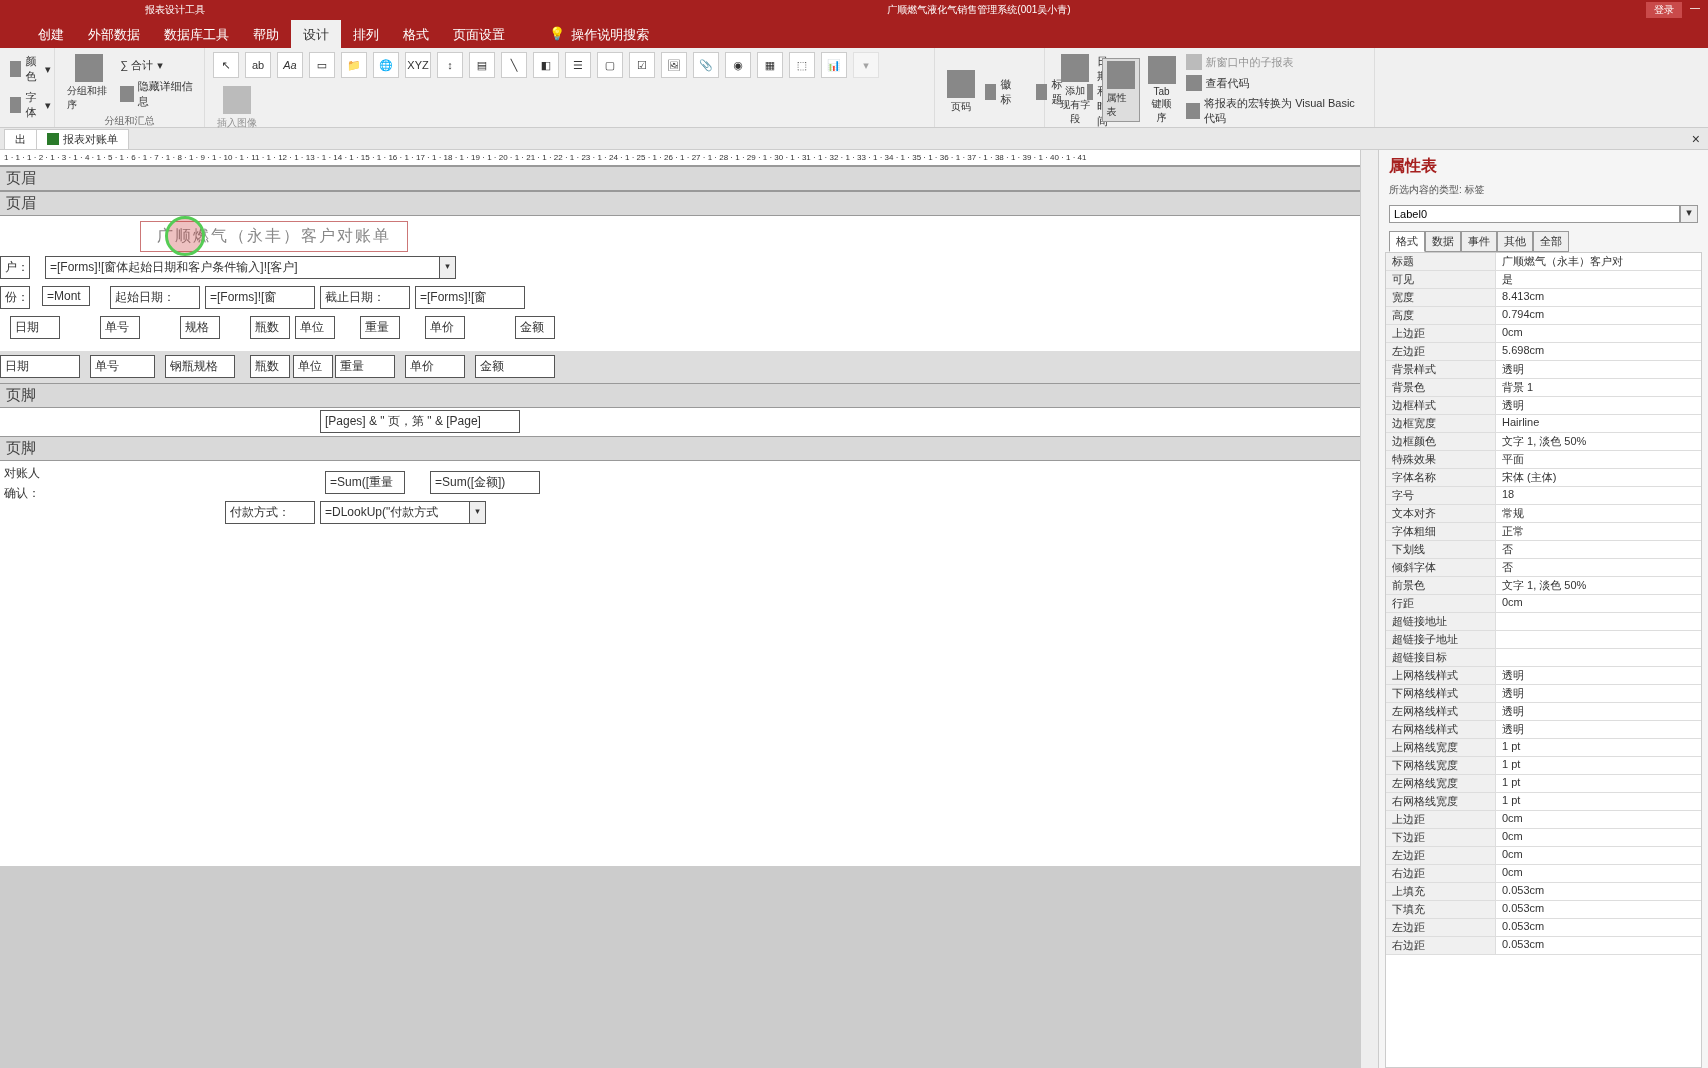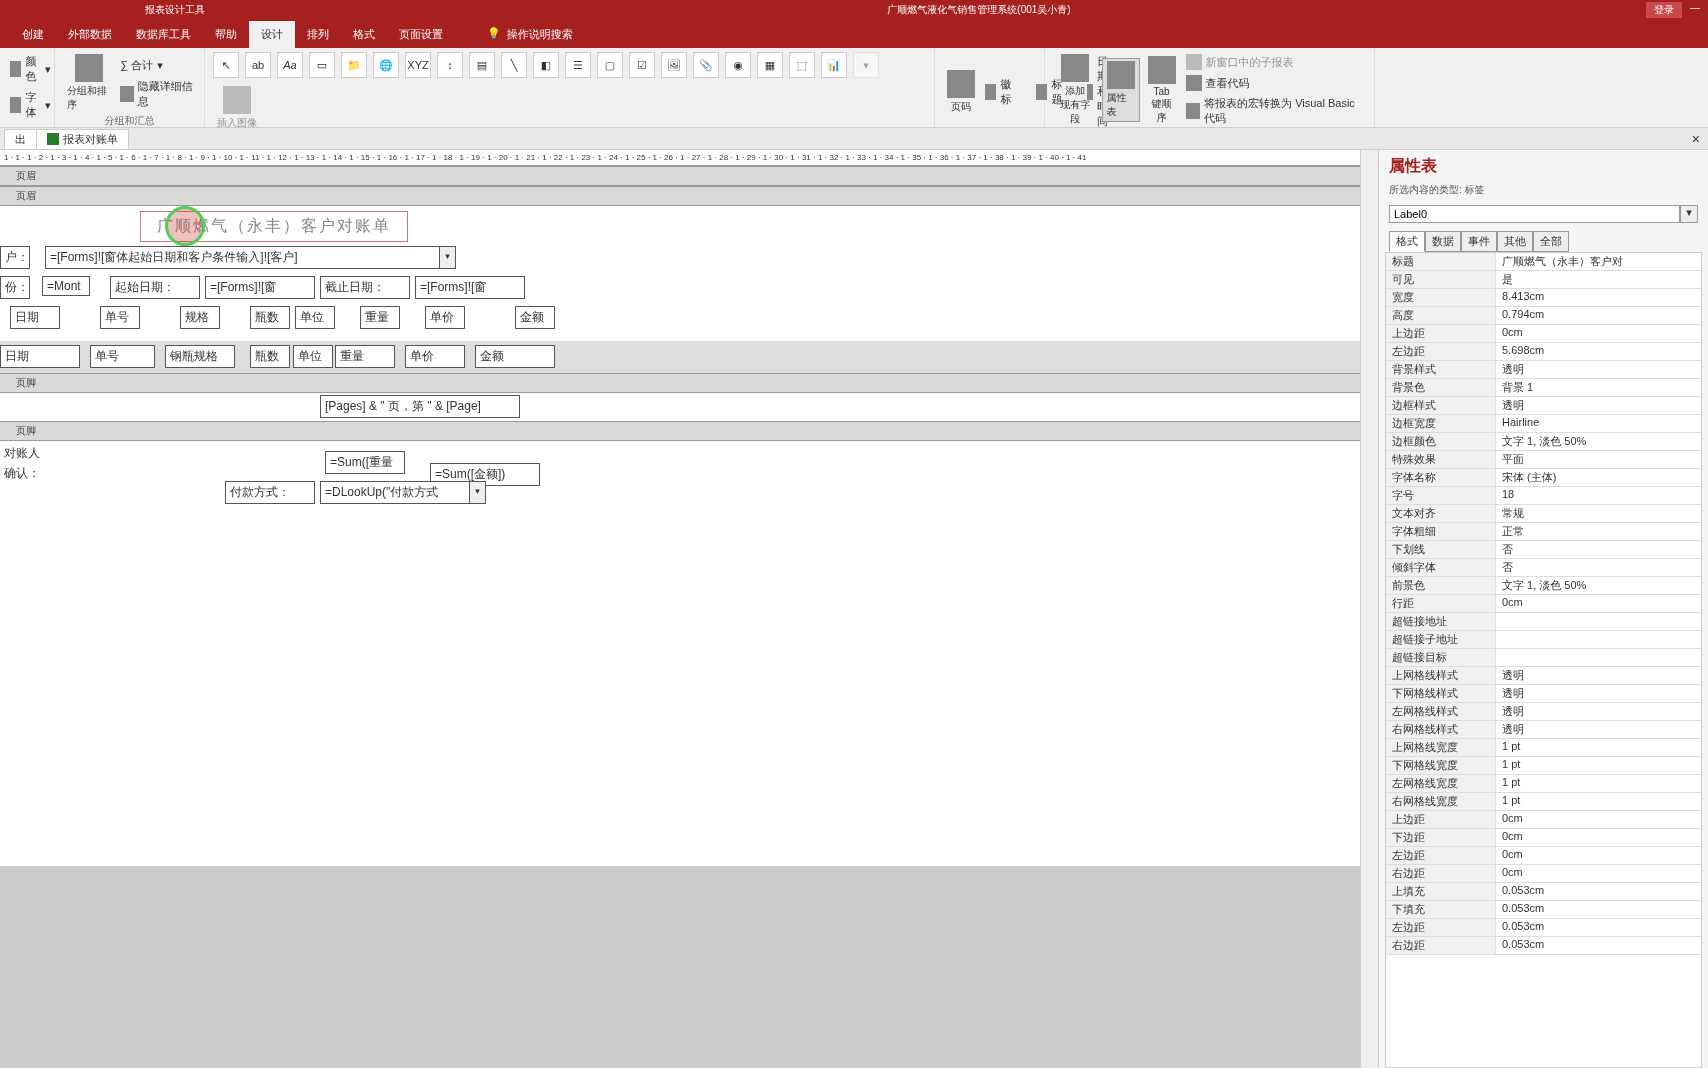--- a/index.html
+++ b/index.html
@@ -2,21 +2,21 @@
 <html><head>
 <meta charset="utf-8">
 <style>
 *{margin:0;padding:0;box-sizing:border-box;font-family:"Microsoft YaHei","SimSun",sans-serif}
 body{background:#f0f0f0;font-size:11px;color:#333;overflow:hidden;width:1708px;height:1068px}
 .title-bar{height:20px;background:#a6201f;color:#fff;display:flex;align-items:center;font-size:10px}
 .title-tool{width:350px;text-align:center}
 .title-main{flex:1;text-align:center}
 .title-right{width:100px;display:flex;justify-content:flex-end;gap:8px;padding-right:8px}
 .login-btn{background:#c94a4a;padding:1px 8px}
-.ribbon-tabs{height:28px;background:#a6201f;display:flex;align-items:center;padding-left:10px;color:#fff;font-size:11px}
+.ribbon-tabs{height:28px;background:#a6201f;display:flex;align-items:flex-start;padding-left:26px;color:#fff;font-size:13px}
 .rtab{padding:6px 12px;cursor:pointer}
 .rtab.active{background:#f0f0f0;color:#333}
 .rtab.help{margin-left:0}
 .ribbon{height:80px;background:#f0f0f0;border-bottom:1px solid #ccc;display:flex}
 .rgroup{border-right:1px solid #ddd;padding:4px 8px;display:flex;flex-direction:column;justify-content:space-between}
 .rgroup-body{display:flex;gap:4px;align-items:center;flex:1}
 .rgroup-label{font-size:10px;text-align:center;color:#666}
 .rbtn{display:flex;flex-direction:column;align-items:center;gap:2px;padding:2px 4px;cursor:pointer;font-size:10px}
 .rbtn-h{display:flex;align-items:center;gap:4px;padding:2px;cursor:pointer;font-size:11px}
 .ricon{width:16px;height:16px;background:#888;display:inline-block}
@@ -24,21 +24,21 @@
 .controls-row{display:flex;gap:6px;align-items:center;flex-wrap:wrap}
 .ctrl-icon{width:26px;height:26px;border:1px solid #ccc;background:#fff;display:flex;align-items:center;justify-content:center;cursor:pointer}
 .tabs-row{height:22px;background:#e8e8e8;border-bottom:1px solid #ccc;display:flex;align-items:center;padding-left:4px;position:relative}
 .doc-tab{padding:2px 10px;background:#fff;border:1px solid #ccc;border-bottom:none;font-size:11px;display:flex;align-items:center;gap:4px}
 .doc-tab .ti{width:12px;height:12px;background:#2a7a2a}
 .close-x{position:absolute;right:8px;cursor:pointer;font-size:14px}
 .work{display:flex;height:calc(100% - 150px)}
 .canvas-wrap{flex:1;overflow:auto;background:#ccc;position:relative}
 .ruler-h{height:16px;background:#fff;border-bottom:1px solid #999;font-size:8px;display:flex;align-items:center;padding-left:4px;white-space:nowrap;overflow:hidden}
 .canvas{background:#fff;min-height:700px;position:relative}
-.band-hdr{background:#d9d9d9;border-top:1px solid #999;border-bottom:1px solid #999;padding:2px 16px;font-size:10px;color:#444}
+.band-hdr{background:#d9d9d9;border-top:1px solid #999;border-bottom:1px solid #999;padding:2px 6px;font-size:15px;color:#444}
 .band{background:#fff;position:relative;padding:4px}
 .band.gray{background:#ddd}
 .fld{position:absolute;border:1px solid #555;background:#fff;font-size:12px;padding:2px 4px;display:flex;align-items:center;overflow:hidden;white-space:nowrap}
 .lbl-title{position:absolute;border:1px solid #c77;background:#fff;font-size:16px;color:#888;padding:4px 16px;font-family:"SimSun";letter-spacing:2px}
 .highlight-circle{position:absolute;width:40px;height:40px;border:3px solid #5c5;border-radius:50%;background:rgba(200,50,50,.3)}
 .prop-pane{width:330px;background:#f5f5f5;border-left:1px solid #ccc;display:flex;flex-direction:column}
 .prop-title{font-size:16px;padding:6px 10px;color:#a6201f;font-weight:bold}
 .prop-sub{font-size:10px;padding:0 10px 4px;color:#555}
 .prop-selector{margin:4px 10px;display:flex}
 .prop-selector input{flex:1;border:1px solid #999;padding:2px 4px;font-size:11px}
@@ -249,21 +249,21 @@
    </div>
    <div class="band-hdr">页脚</div>
    <div class="band" style="height:28px">
     <div class="fld" style="left:320px;top:2px;width:200px">[Pages] &amp; " 页，第 " &amp; [Page]</div>
    </div>
    <div class="band-hdr">页脚</div>
    <div class="band" style="height:70px">
     <div class="fld" style="left:0;top:2px;width:60px;border:none">对账人</div>
     <div class="fld" style="left:0;top:22px;width:60px;border:none">确认：</div>
     <div class="fld" style="left:325px;top:10px;width:80px">=Sum([重量</div>
-    <div class="fld" style="left:430px;top:22px;width:110px">=Sum([金额])</div>
+    <div class="fld" style="left:430px;top:10px;width:110px">=Sum([金额])</div>
     <div class="fld" style="left:225px;top:40px;width:90px">付款方式：</div>
     <div style="position:absolute;left:320px;top:40px;display:flex">
      <div class="fld" style="position:static;width:150px">=DLookUp("付款方式</div>
      <div class="combo-arrow">▾</div>
     </div>
    </div>
   </div>
  </div>
  <div class="vscroll"></div>
  <div class="prop-pane">

